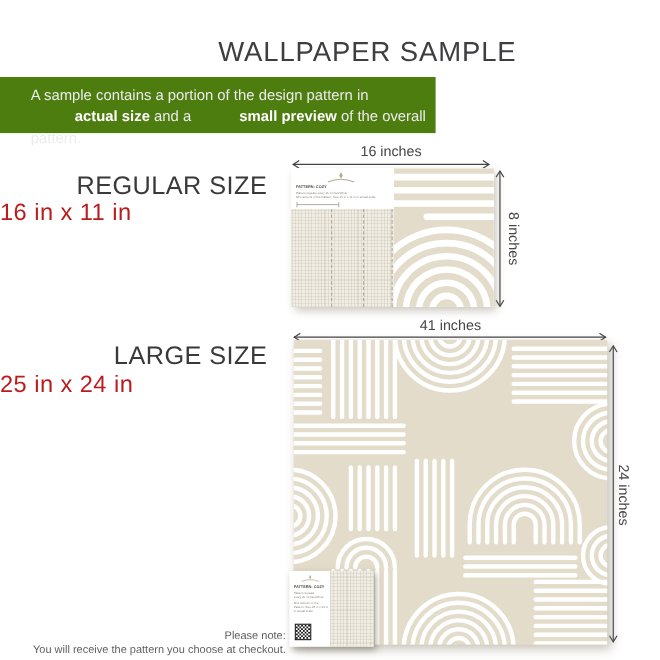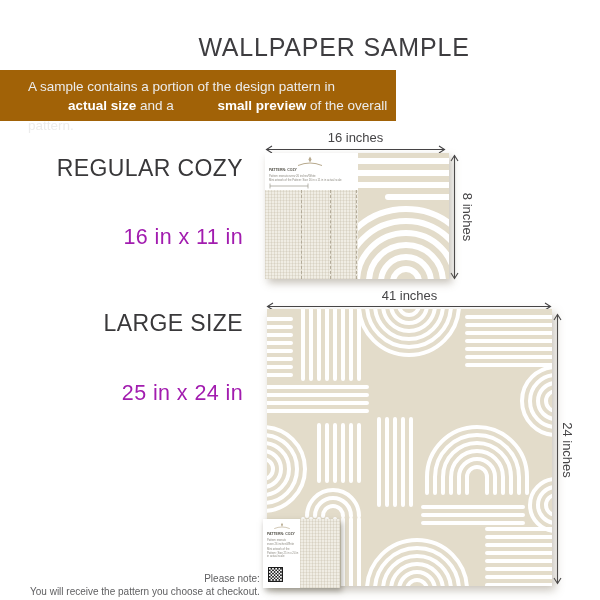--- a/index.html
+++ b/index.html
@@ -5,27 +5,27 @@
   html,body{margin:0;padding:0;background:#ffffff;}
   .stage{position:relative;width:600px;height:600px;background:#ffffff;overflow:hidden;
          font-family:"Liberation Sans", sans-serif;color:#3b3a3c;}
   .abs{position:absolute;}
 
   
   .page-title{top:33px;left:334px;transform:translateX(-50%);font-size:25px;letter-spacing:.8px;
               color:#3e3d40;white-space:nowrap;font-weight:500;}
 
   
-  .banner{top:70px;left:0;width:396px;height:51px;background:#a16207;color:#ececec;
+  .banner{top:70px;left:0;width:396px;height:51px;background:#4d7c0f;color:#ececec;
           font-size:13.5px;line-height:19.5px;box-sizing:border-box;padding:6.5px 0 0 28px;}
   .banner b{color:#ffffff;font-weight:bold;margin-left:40px;}
 
   
   .sec-head{left:0;width:243px;text-align:right;font-size:23px;letter-spacing:.4px;color:#39383a;white-space:nowrap;}
-  .sec-dims{left:0;width:243px;text-align:right;font-size:21.5px;letter-spacing:.4px;color:#a21caf;white-space:nowrap;margin-top:44px;}
+  .sec-dims{left:0;width:243px;font-size:21.5px;letter-spacing:.4px;color:#b91c1c;white-space:nowrap;}
 
   
   .dim-label{font-size:13px;color:#454446;white-space:nowrap;}
   .dim-label.h{text-align:center;}
   .dim-label.v{transform:translate(-50%,-50%) rotate(90deg);transform-origin:center;}
   .arrow-svg line, .arrow-svg polyline{stroke:#454446;stroke-width:1.1;fill:none;}
 
   
   .reg-card{left:265px;top:153px;width:184px;height:126px;background:#ffffff;
             box-shadow:3px 4px 8px rgba(130,120,100,.45);}
@@ -55,21 +55,21 @@
 
 <div class="stage">
 
   <div class="abs page-title">WALLPAPER SAMPLE</div>
 
   <div class="abs banner">
     <div>A sample contains a portion of the design pattern in</div>
     <div><b>actual size</b><span> and a </span><b>small preview</b><span> of the overall pattern.</span></div>
   </div>
 
-  <div class="abs sec-head" style="top:155px;">REGULAR COZY</div>
+  <div class="abs sec-head" style="top:155px;">REGULAR SIZE</div>
   <div class="abs sec-dims" style="top:181px;">16 in x 11 in</div>
 
   <div class="abs dim-label h" style="left:265px;top:130px;width:181px;">16 inches</div>
   <svg class="abs arrow-svg" style="left:265px;top:145px;" width="181" height="9">
     <line x1="1.5" y1="4.5" x2="179.5" y2="4.5"></line>
     <polyline points="7,1 1.5,4.5 7,8"></polyline>
     <polyline points="174,1 179.5,4.5 174,8"></polyline>
   </svg>
 
   <svg class="abs arrow-svg" style="left:450px;top:154px;" width="9" height="126">

